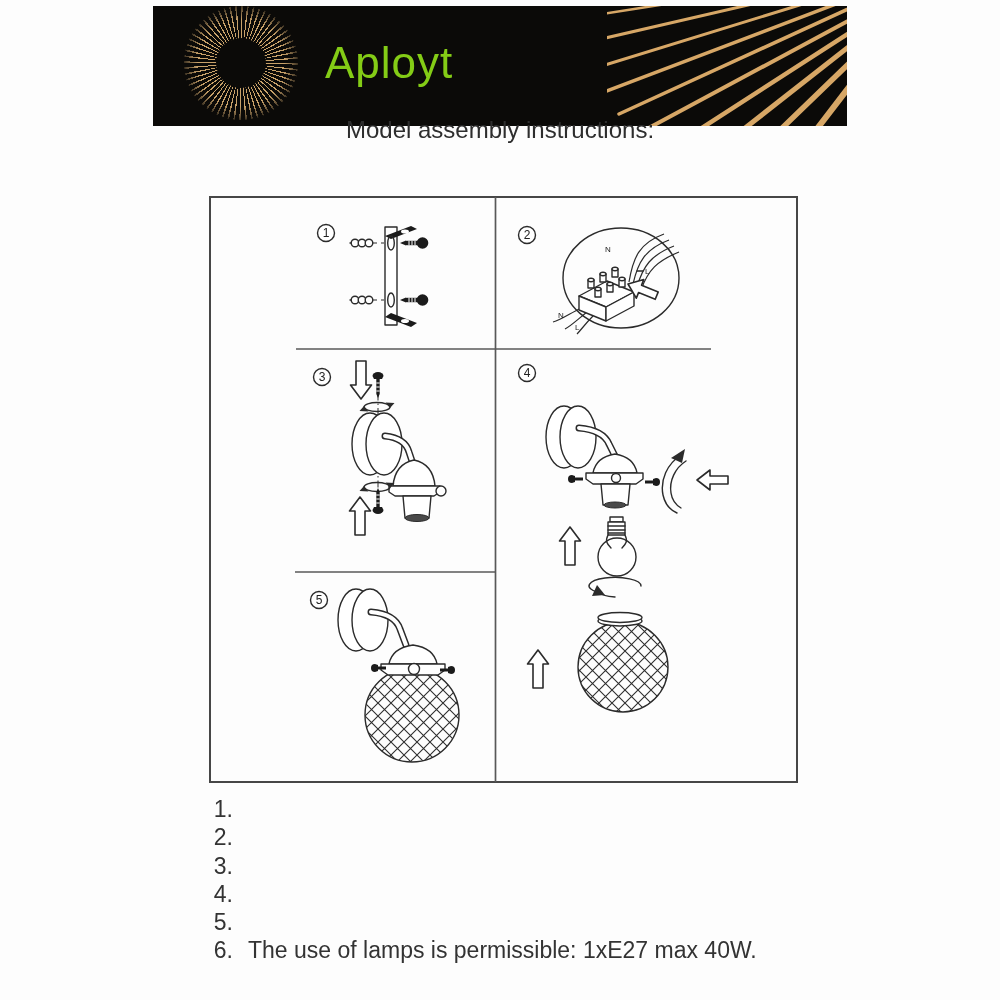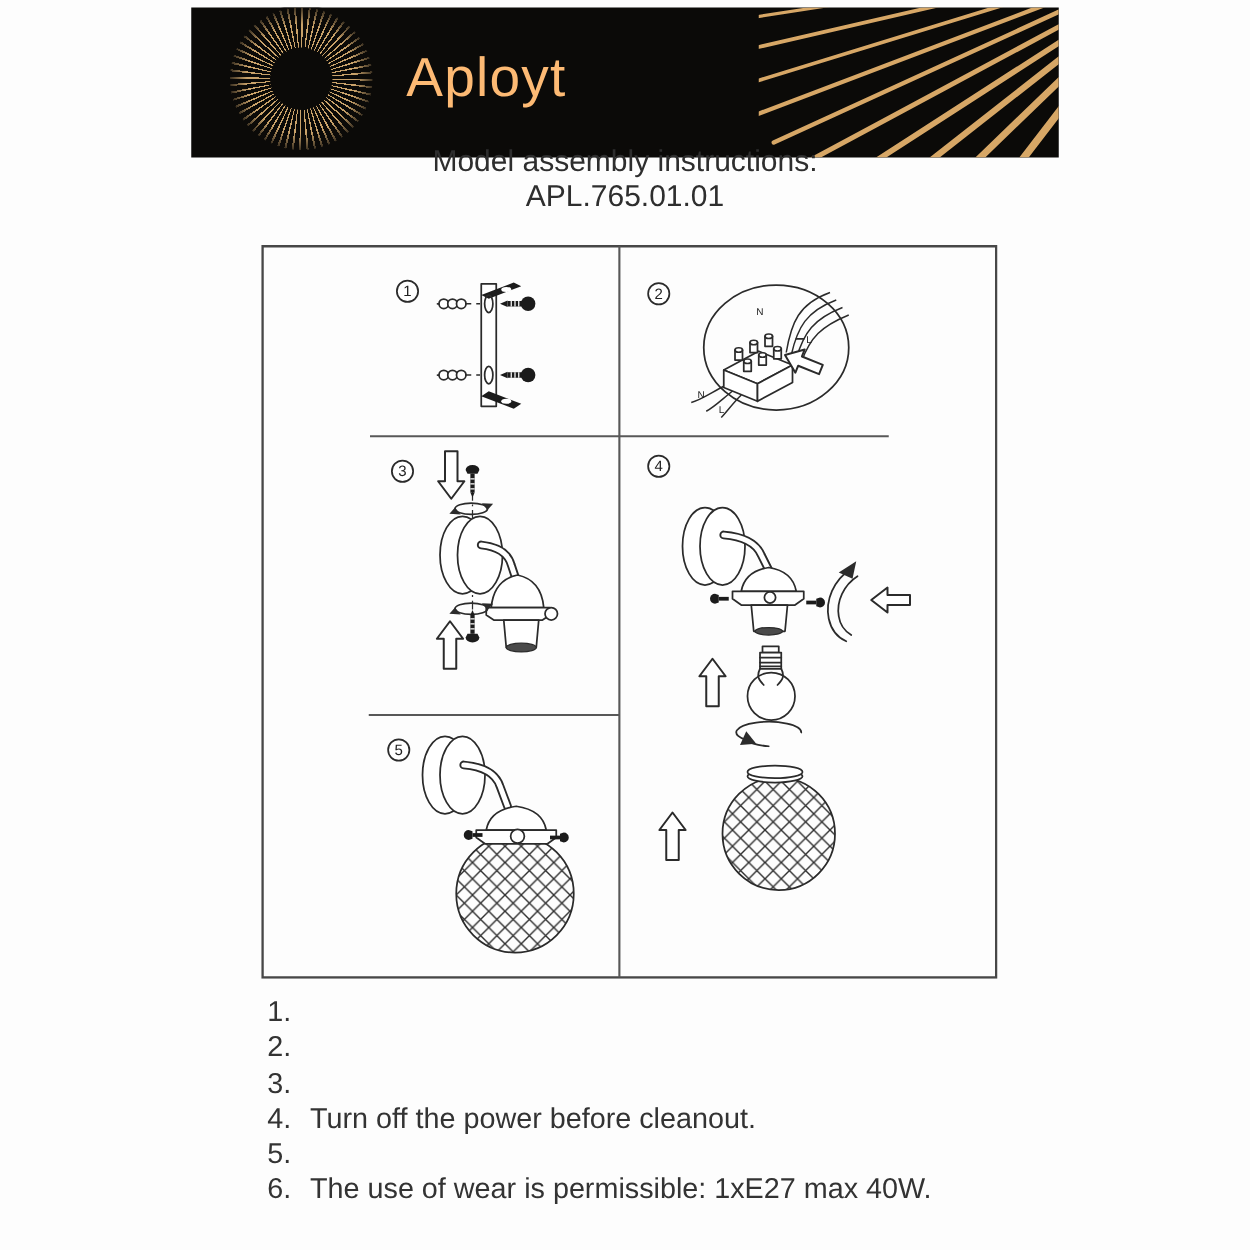--- a/index.html
+++ b/index.html
@@ -6,21 +6,21 @@
   body{background:#ffffff;font-family:"Liberation Sans",sans-serif;}
   .page{position:relative;width:1000px;height:1000px;background:#fdfdfd;overflow:hidden;}
 
   
   .banner{position:absolute;left:153px;top:6px;width:694px;height:120px;background:#0b0a08;overflow:hidden;}
   .sunburst{position:absolute;left:31px;top:0px;width:114px;height:114px;border-radius:50%;
     background:repeating-conic-gradient(#c9a26a 0deg 1.7deg, transparent 1.7deg 6deg);}
   .sunburst::before{content:'';position:absolute;inset:32px;background:#0b0a08;border-radius:50%;}
   .sunburst::after{content:'';position:absolute;inset:-2px;border-radius:50%;
     background:radial-gradient(circle, rgba(11,10,8,0) 52%, #0b0a08 74%);}
-  .brand{position:absolute;left:172px;top:32px;color:#fdba74;font-size:44px;letter-spacing:1px;font-weight:400;}
+  .brand{position:absolute;left:172px;top:32px;color:#84cc16;font-size:44px;letter-spacing:1px;font-weight:400;}
   .rays{position:absolute;right:0;top:0;}
 
   
   .title-block{position:absolute;left:0;top:116px;width:1000px;text-align:center;color:#2e2e2e;
     font-size:24px;line-height:28px;}
 
   
   .diagram{position:absolute;left:209px;top:196px;}
   .ln{stroke:#2b2b2b;stroke-width:1.4;fill:none;stroke-linecap:round;stroke-linejoin:round;}
   .lnw{stroke:#2b2b2b;stroke-width:1.4;fill:#ffffff;stroke-linecap:round;stroke-linejoin:round;}
@@ -61,21 +61,20 @@
         <line x1="256" y1="18" x2="70" y2="138" stroke-width="4.5"></line>
         <line x1="258" y1="28" x2="105" y2="148" stroke-width="5"></line>
         <line x1="260" y1="40" x2="140" y2="156" stroke-width="5.5"></line>
         <line x1="262" y1="55" x2="180" y2="162" stroke-width="6"></line>
       </g>
     </svg>
   </header>
 
   <div class="title-block">
     <div>Model assembly instructions:</div>
-    <div>APL.765.01.01</div>
   </div>
 
   <div class="diagram">
     <svg width="589" height="587" viewBox="0 0 589 587">
       <defs>
         <pattern id="xh" width="13" height="13" patternUnits="userSpaceOnUse">
           <path d="M0,13 L13,0 M0,0 L13,13" stroke="#2e2e2e" stroke-width="1.1" fill="none"></path>
         </pattern>
         <g id="arrV">
           <polygon class="arrow" points="0,0 -10.5,14 -5,14 -5,38 5,38 5,14 10.5,14"></polygon>
@@ -270,24 +269,23 @@
       <span class="num">1.</span>
     </div>
     <div class="note">
       <span class="num">2.</span>
     </div>
     <div class="note">
       <span class="num">3.</span>
     </div>
     <div class="note">
       <span class="num">4.</span>
-      <span class="txt">Turn off the power before cleanout.</span>
     </div>
     <div class="note">
       <span class="num">5.</span>
     </div>
     <div class="note">
       <span class="num">6.</span>
-      <span class="txt">The use of wear is permissible: 1xE27 max 40W.</span>
+      <span class="txt">The use of lamps is permissible: 1xE27 max 40W.</span>
     </div>
   </div>
 
 </div>
 
 </body></html>

